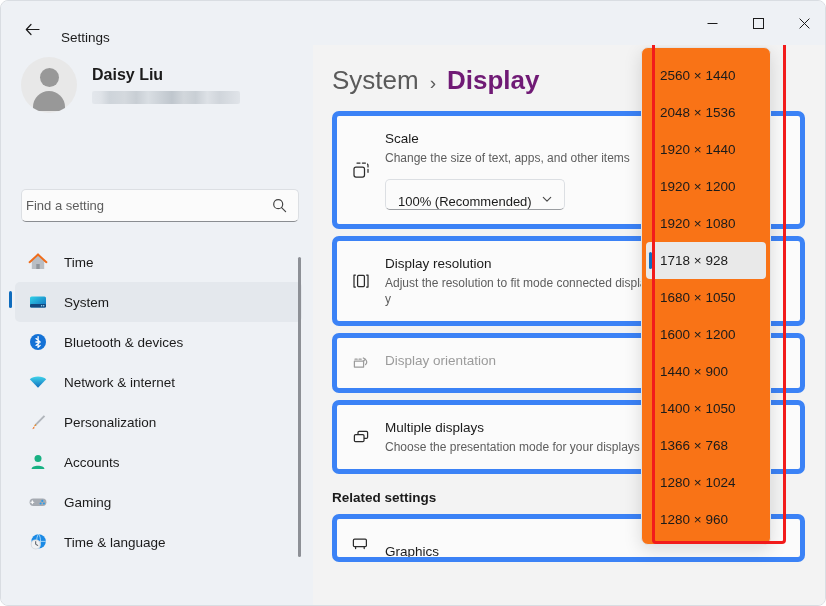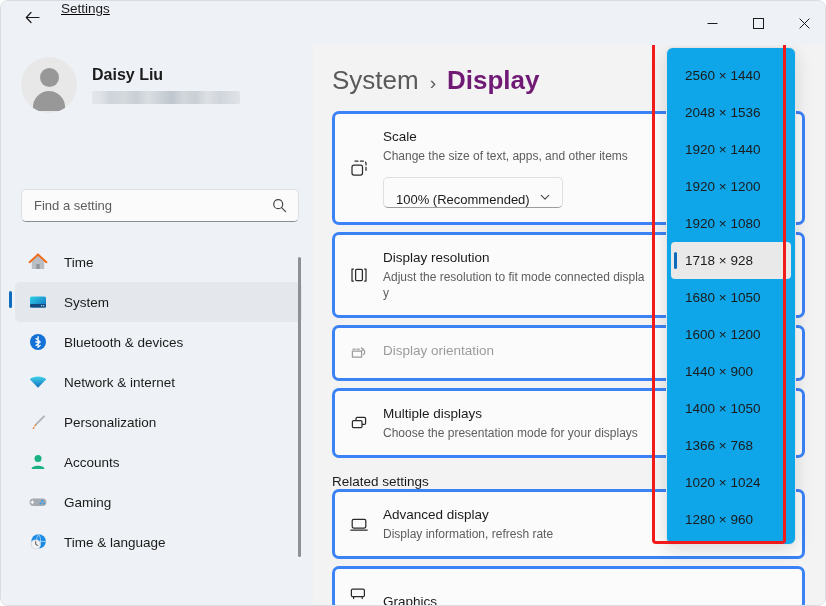--- a/index.html
+++ b/index.html
@@ -16,21 +16,21 @@
     border: 1px solid #d9dde2;
     border-radius: 8px;
     overflow: hidden;
   }
 
   
   #titlebar {
     position: absolute; top: 0; left: 0;
     width: 826px; height: 44px;
     background: #eef1f5;
-    display: flex; align-items: flex-start; text-decoration: underline;
+    display: flex; align-items: flex-end;
   }
   #back-btn {
     margin-left: 14px;
     width: 34px; height: 32px;
     display: flex; align-items: center; justify-content: center;
     border-radius: 5px; cursor: pointer;
     color: #1b1b1b;
   }
   #app-title {
     margin-left: 12px;
@@ -88,21 +88,21 @@
     width: 278px; height: 33px;
     background: #fbfbfb;
     border: 1px solid #dcdfe3;
     border-bottom: 1px solid #8a8d91;
     border-radius: 5px;
     display: flex; align-items: center;
     cursor: text;
   }
   #search-input {
     flex: 1; border: none; outline: none; background: transparent;
-    margin-left: 12px; font-size: 13px;
+    margin-left: 4px; font-size: 13px;
     font-family: "Liberation Sans", sans-serif; color: #1b1b1b;
   }
   #search-input::placeholder { color: #5d5d5d; }
   #search-icon { margin-right: 11px; color: #444; display: flex; }
 
   #nav { position: absolute; top: 197px; left: 0; width: 312px; }
   .nav-item {
     position: relative;
     height: 40px; margin: 0 11px 0 14px;
     display: flex; align-items: center;
@@ -140,21 +140,21 @@
   }
   #bc-system { font-size: 26px; color: #5a5a5a; }
   #bc-sep { font-size: 19px; color: #5a5a5a; margin: 0 11px; }
   #bc-display { font-size: 26px; font-weight: bold; color: #701a75; }
 
   #cards { position: absolute; top: 66px; left: 0; width: 514px; }
   .card {
     position: relative;
     margin: 0 22px 7px 19px;
     background: #fbfbfb;
-    border: 3px solid #3b82f6;
+    border: 5px solid #3b82f6;
     border-radius: 7px;
     display: flex;
     padding: 14px 0 14px 0;
     cursor: pointer;
   }
   .card.disabled { cursor: default; }
   .card-icon {
     width: 48px; flex: none;
     display: flex; align-items: center; justify-content: center;
     color: #2b2b2b;
@@ -175,30 +175,30 @@
     background: #fbfbfb;
     border: 1px solid #dcdfe3;
     border-bottom: 1px solid #9a9da1;
     border-radius: 5px;
     display: flex; align-items: flex-end; justify-content: space-between;
     padding: 0 11px 0 12px;
     cursor: pointer;
   }
   #scale-dropdown-label { font-size: 13px; color: #1b1b1b; }
   #related-heading {
-    margin: 16px 0 0 19px;
-    font-size: 13.5px; font-weight: normal; color: #1b1b1b;
+    margin: 16px 0 9px 19px;
+    font-size: 13.5px; font-weight: bold; color: #1b1b1b;
   }
 
   
   #res-flyout {
     position: absolute;
-    left: 353px; top: 2px;
+    left: 328px; top: 2px;
     width: 130px; height: 498px;
-    background: #0ea5e9;
+    background: #f97316;
     border: 1px solid #e2e3e5;
     border-radius: 7px;
     box-shadow: 0 5px 18px rgba(0,0,0,0.13);
     padding: 9px 0;
     z-index: 20;
   }
   .res-item {
     position: relative;
     height: 37px; margin: 0 4px;
     display: flex; align-items: center;
@@ -457,32 +457,20 @@
           </svg>
         </div>
         <div class="card-body">
           <div class="card-title">Multiple displays</div>
           <div class="card-sub">Choose the presentation mode for your displays</div>
         </div>
       </div>
 
       <div id="related-heading">Related settings</div>
 
-      <div class="card">
-        <div class="card-icon">
-          <svg width="22" height="22" viewBox="0 0 22 22">
-            <rect x="4.2" y="6.4" width="13.6" height="8.6" rx="1.4" fill="none" stroke="currentColor" stroke-width="1.25"></rect>
-            <path d="M2.8 17 H19.2" stroke="currentColor" stroke-width="1.25" stroke-linecap="round"></path>
-          </svg>
-        </div>
-        <div class="card-body">
-          <div class="card-title">Advanced display</div>
-          <div class="card-sub">Display information, refresh rate</div>
-        </div>
-      </div>
 
       <div class="card" style="height:40px;overflow:hidden;padding-top:24px;">
         <div class="card-icon">
           <svg width="22" height="22" viewBox="0 0 22 22">
             <rect x="3.4" y="7" width="13" height="7.6" rx="1.2" fill="none" stroke="currentColor" stroke-width="1.25"></rect>
             <path d="M5.6 14.8 V16.6 M14.2 14.8 V16.6" stroke="currentColor" stroke-width="1.25" stroke-linecap="round"></path>
           </svg>
         </div>
         <div class="card-body">
           <div class="card-title">Graphics</div>
@@ -519,21 +507,21 @@
       <div class="res-item">
         <span class="res-label">1440 × 900</span>
       </div>
       <div class="res-item">
         <span class="res-label">1400 × 1050</span>
       </div>
       <div class="res-item">
         <span class="res-label">1366 × 768</span>
       </div>
       <div class="res-item">
-        <span class="res-label">1020 × 1024</span>
+        <span class="res-label">1280 × 1024</span>
       </div>
       <div class="res-item">
         <span class="res-label">1280 × 960</span>
       </div>
     </div>
 
     <div id="red-highlight"></div>
 
   </div>
 </div>

